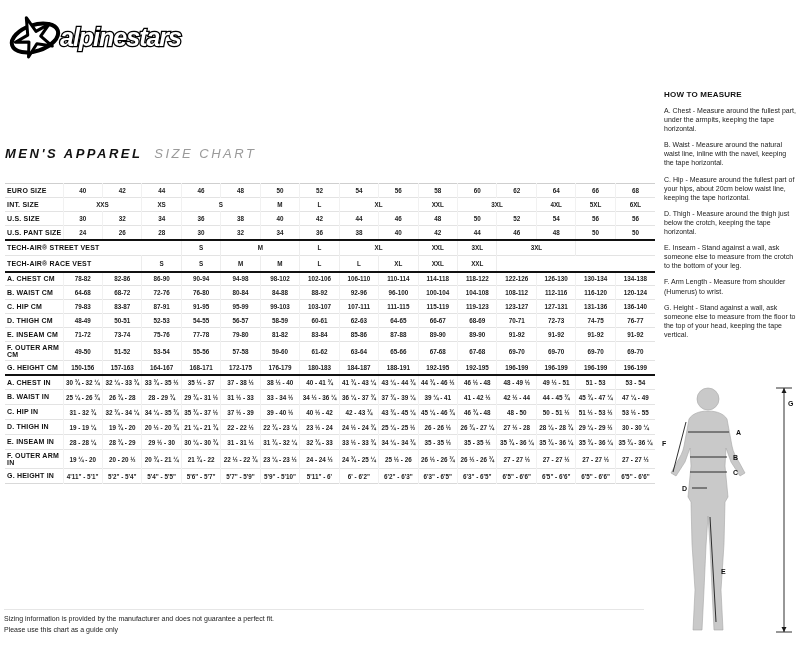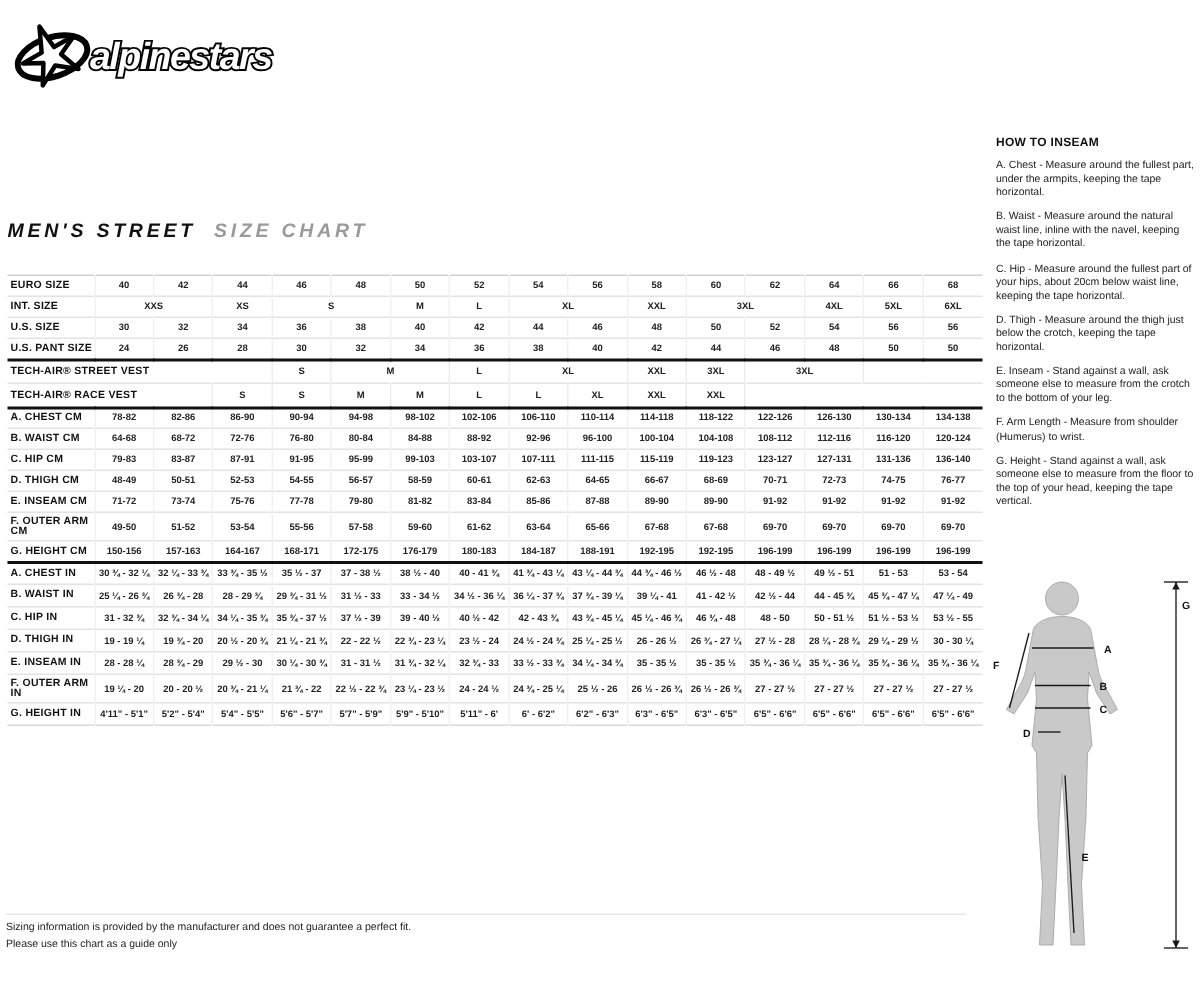--- a/index.html
+++ b/index.html
@@ -4,21 +4,21 @@
 <style>
   html,body{margin:0;padding:0;background:#ffffff;}
   body{width:800px;height:655px;position:relative;font-family:"Liberation Sans",sans-serif;color:#111;overflow:hidden;}
 
   
   .logo{position:absolute;left:8px;top:12px;width:200px;height:52px;text-align:right;}
 
   
   .chart-title{position:absolute;left:5px;top:146px;font-style:italic;font-weight:bold;
     font-size:13px;letter-spacing:2.5px;white-space:nowrap;}
-  .chart-title .t2{color:#9a9a9a;font-weight:bold;margin-left:6px;text-align:right;}
+  .chart-title .t2{color:#9a9a9a;font-weight:normal;margin-left:6px;text-align:right;}
 
   
   .tbl-wrap{position:absolute;left:5px;top:183px;width:650px;}
   table{border-collapse:collapse;table-layout:fixed;width:650px;border-bottom:1px solid #d9d9d9;}
   col.label-col{width:58px;}
   th,td{padding:0;margin:0;overflow:hidden;white-space:nowrap;}
   th{font-size:7px;text-align:left;padding-left:2px;font-weight:bold;letter-spacing:.2px;white-space:normal;line-height:1.05;}
   td{font-size:6.3px;font-weight:bold;text-align:center;color:#222;border-left:1px solid #f1f1f1;}
   tr{border-top:1px solid #e3e3e3;}
   tr.light-top{border-top:1px solid #cfcfcf;}
@@ -51,21 +51,21 @@
 
     <g transform="translate(27,26) rotate(-18)">
       <ellipse cx="0" cy="0" rx="24" ry="13" fill="none" stroke="#000" stroke-width="4"></ellipse>
       <path d="M -2,-22 L 3,-6 L 18,-9 L 6,0 L 14,13 L 0,6 L -12,16 L -7,2 L -20,-2 L -6,-5 Z" fill="#fff" stroke="#000" stroke-width="3" stroke-linejoin="round"></path>
     </g>
     <text x="52" y="34" font-family="Liberation Sans, sans-serif" font-size="25" font-weight="bold" font-style="italic" letter-spacing="-1" fill="#fff" stroke="#000" stroke-width="2.6" paint-order="stroke">alpinestars</text>
   </svg>
 </div>
 
 <div class="chart-title">
-  <span class="t1">MEN'S STREET</span>
+  <span class="t1">MEN'S APPAREL</span>
   <span class="t2">SIZE CHART</span>
 </div>
 
 <div class="tbl-wrap">
   <table>
     <colgroup>
         <col class="label-col">
         <col>
         <col>
         <col>
@@ -425,21 +425,21 @@
           <td>6'5" - 6'6"</td>
           <td>6'5" - 6'6"</td>
           <td>6'5" - 6'6"</td>
           <td>6'5" - 6'6"</td>
         </tr>
       </tbody>
   </table>
 </div>
 
 <div class="measure-panel">
-  <p class="measure-title">HOW TO INSEAM</p>
+  <p class="measure-title">HOW TO MEASURE</p>
   <div>
       <p class="measure-item">A. Chest - Measure around the fullest part, under the armpits, keeping the tape horizontal.</p>
       <p class="measure-item">B. Waist - Measure around the natural waist line, inline with the navel, keeping the tape horizontal.</p>
       <p class="measure-item">C. Hip - Measure around the fullest part of your hips, about 20cm below waist line, keeping the tape horizontal.</p>
       <p class="measure-item">D. Thigh - Measure around the thigh just below the crotch, keeping the tape horizontal.</p>
       <p class="measure-item">E. Inseam - Stand against a wall, ask someone else to measure from the crotch to the bottom of your leg.</p>
       <p class="measure-item">F. Arm Length - Measure from shoulder (Humerus) to wrist.</p>
       <p class="measure-item">G. Height - Stand against a wall, ask someone else to measure from the floor to the top of your head, keeping the tape vertical.</p>
     </div>
 </div>

